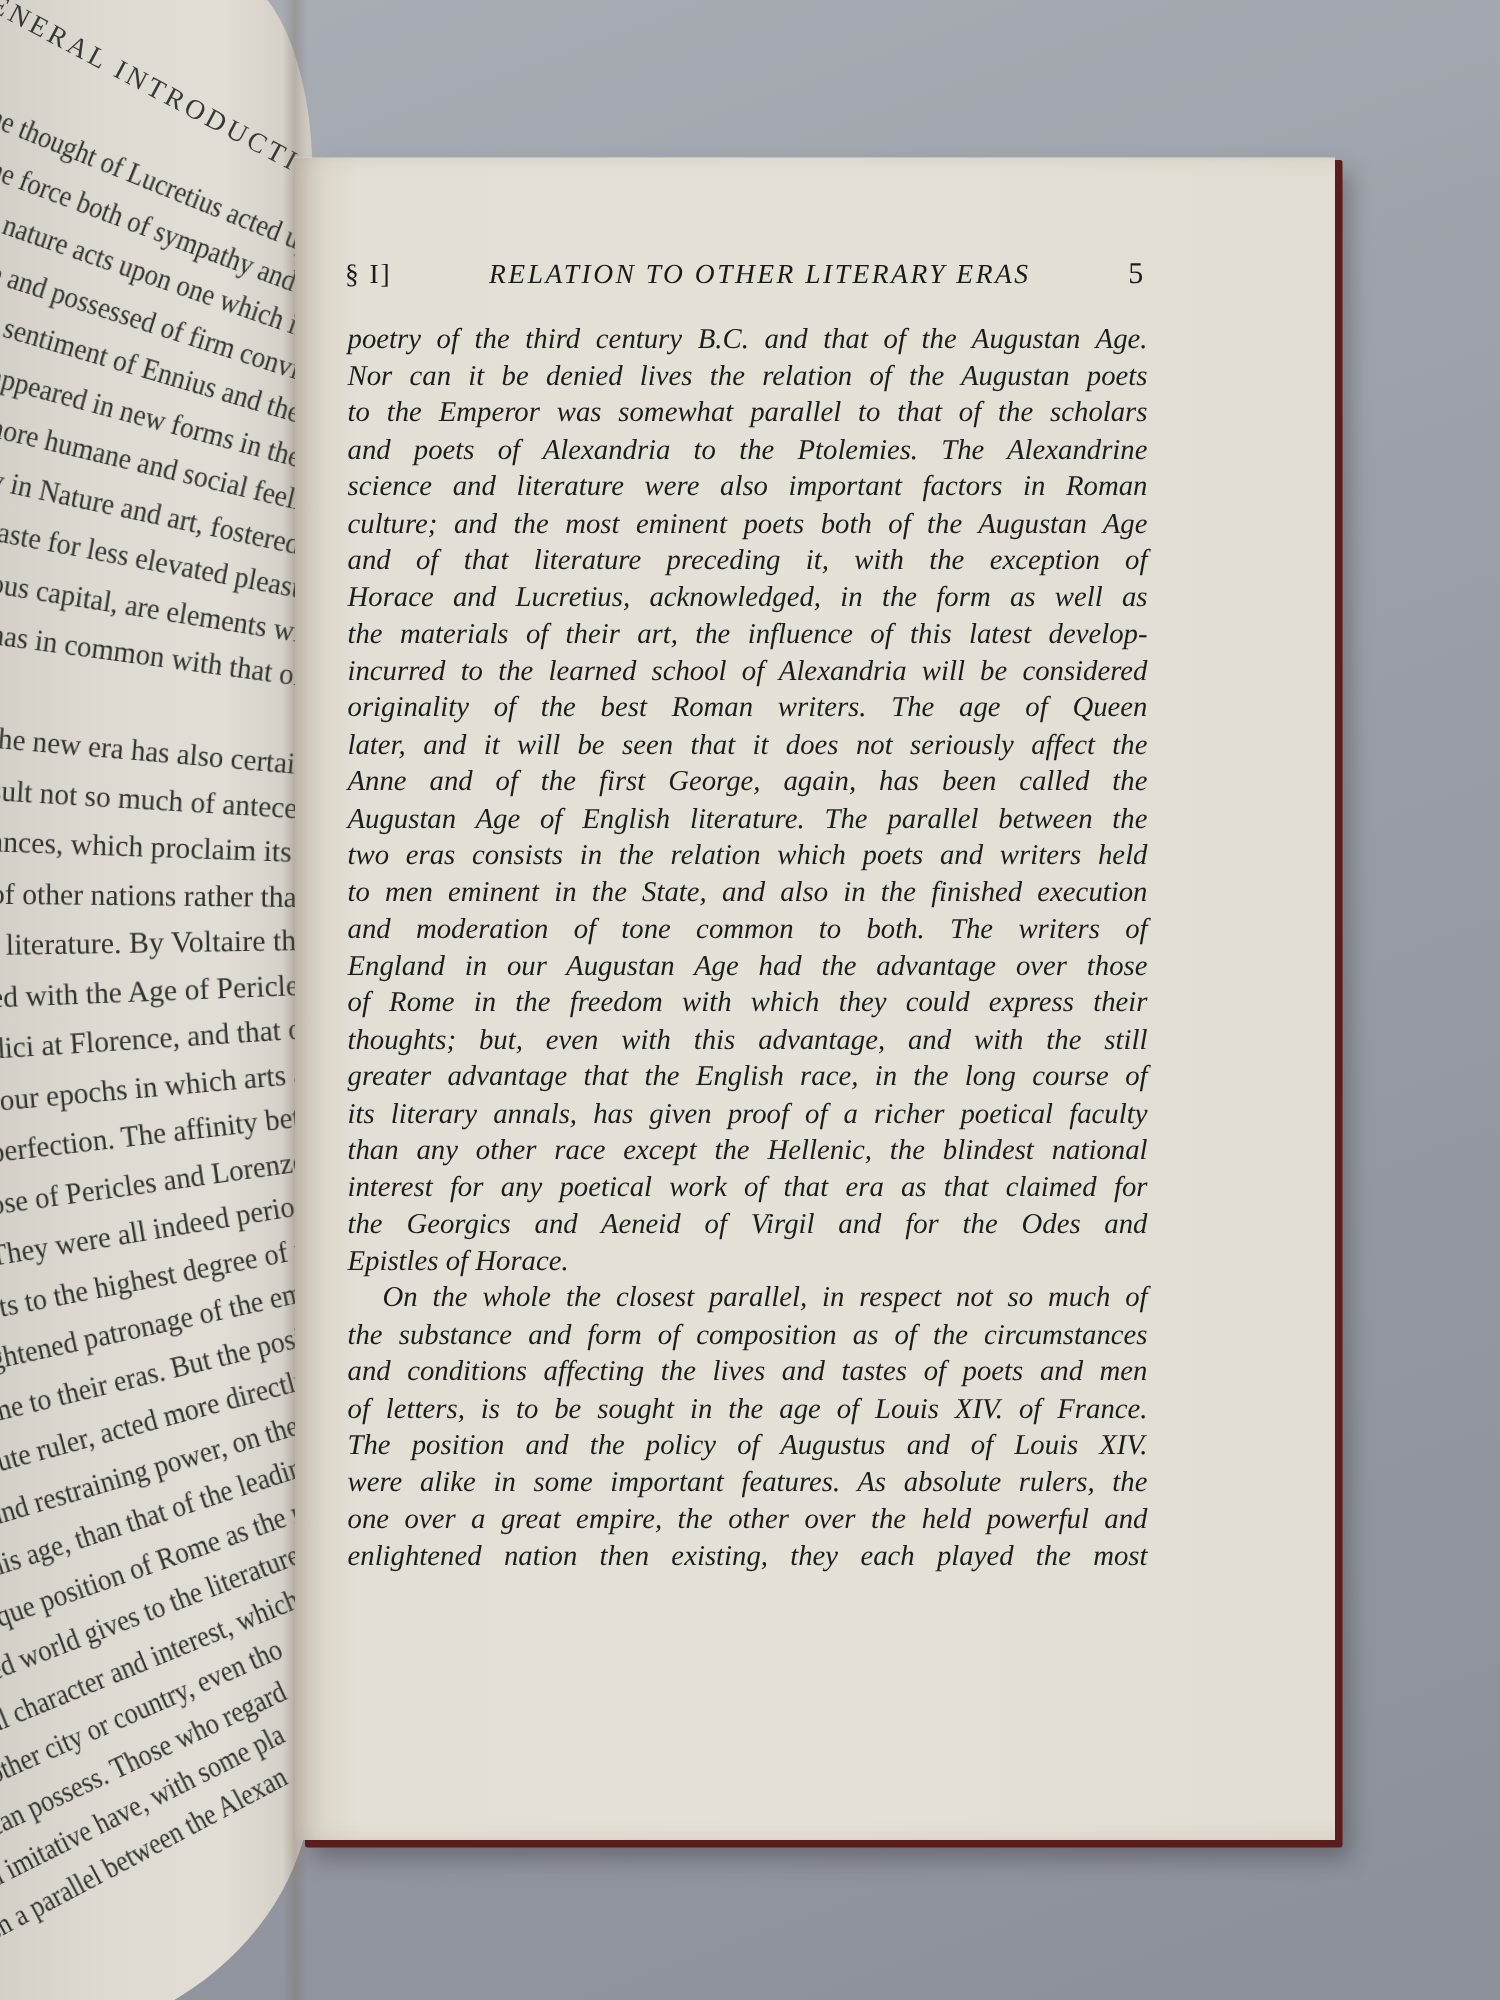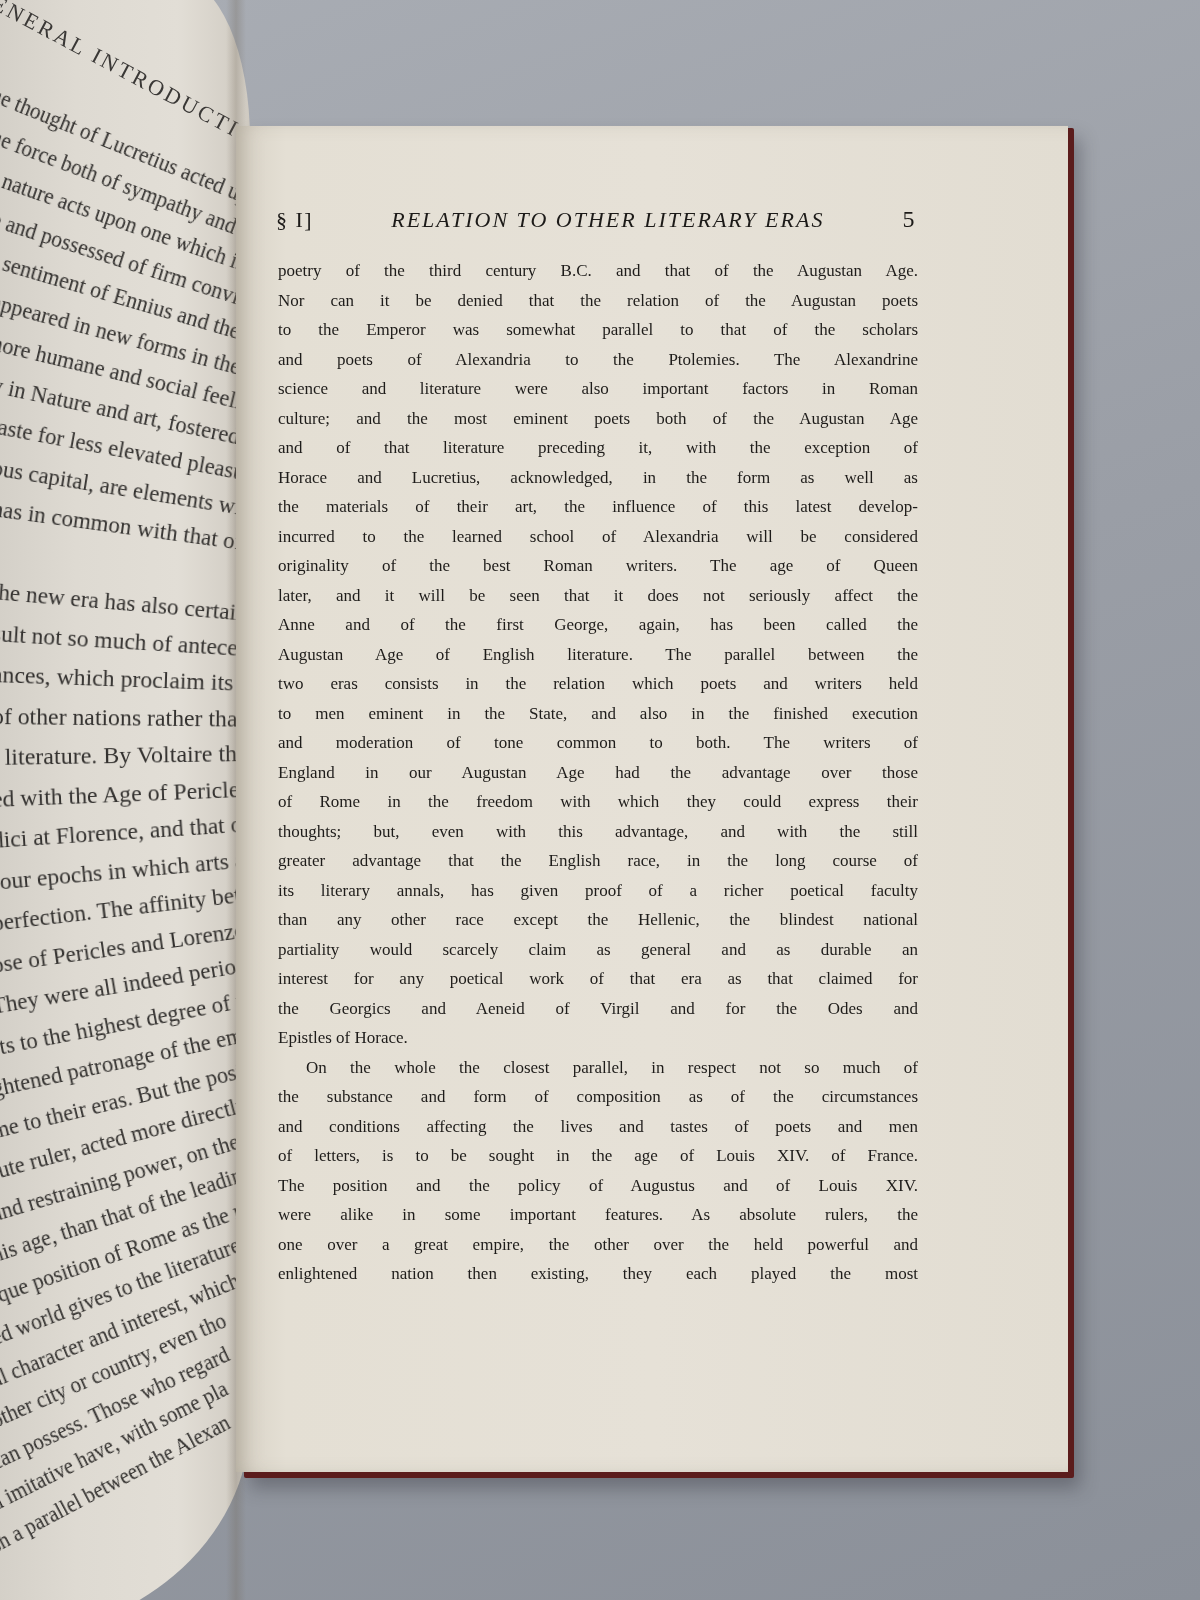--- a/index.html
+++ b/index.html
@@ -21,22 +21,23 @@
   }
   .running-head {
     position: absolute; left: 40px; top: 80px; width: 640px;
     display: flex; justify-content: space-between; align-items: baseline;
     color: #1c1a18; font-size: 22px; letter-spacing: 1.5px;
   }
   .running-head .title { font-style: italic; letter-spacing: 2px; text-align: center; }
   .running-head .num { font-size: 24px; }
   .body-text {
     position: absolute; left: 42px; top: 130px; width: 640px;
-    color: #1e1c1a; font-size: 17px; line-height: 29.5px;
+    color: #1e1c1a; font-size: 23px; line-height: 29.5px;
     text-align: justify;
+    font-style: italic;
   }
   .body-text .line { display: block; text-align: justify; text-align-last: justify; white-space: nowrap; }
   .body-text .line.last { text-align-last: left; }
   .body-text .line.indent { padding-left: 28px; }
   
   .left-page {
     position: absolute; left: -40px; top: -20px; width: 290px; height: 1660px;
     background: linear-gradient(90deg, #cfcbc3 0%, #dedad2 40%, #e2ded6 75%, #cfcac1 100%);
     border-top-right-radius: 70px 160px;
     border-bottom-right-radius: 260px 220px;
@@ -105,21 +106,21 @@
 
 <div class="page-shadow"></div>
 <div class="right-page">
   <div class="running-head">
     <span>§ I]</span>
     <span class="title">RELATION TO OTHER LITERARY ERAS</span>
     <span class="num">5</span>
   </div>
   <div class="body-text" id="body-text">
       <span class="line">poetry of the third century B.C. and that of the Augustan Age.</span>
-      <span class="line">Nor can it be denied that the relation of the Augustan poets</span>
+      <span class="line">Nor can it be denied lives the relation of the Augustan poets</span>
       <span class="line">to the Emperor was somewhat parallel to that of the scholars</span>
       <span class="line">and poets of Alexandria to the Ptolemies.  The Alexandrine</span>
       <span class="line">science and literature were also important factors in Roman</span>
       <span class="line">culture; and the most eminent poets both of the Augustan Age</span>
       <span class="line">and of that literature preceding it, with the exception of</span>
       <span class="line">Horace and Lucretius, acknowledged, in the form as well as</span>
       <span class="line">the materials of their art, the influence of this latest develop-</span>
       <span class="line">incurred to the learned school of Alexandria will be considered</span>
       <span class="line">originality of the best Roman writers.  The age of Queen</span>
       <span class="line">later, and it will be seen that it does not seriously affect the</span>
@@ -127,21 +128,20 @@
       <span class="line">Augustan Age of English literature.  The parallel between the</span>
       <span class="line">two eras consists in the relation which poets and writers held</span>
       <span class="line">to men eminent in the State, and also in the finished execution</span>
       <span class="line">and moderation of tone common to both.  The writers of</span>
       <span class="line">England in our Augustan Age had the advantage over those</span>
       <span class="line">of Rome in the freedom with which they could express their</span>
       <span class="line">thoughts; but, even with this advantage, and with the still</span>
       <span class="line">greater advantage that the English race, in the long course of</span>
       <span class="line">its literary annals, has given proof of a richer poetical faculty</span>
       <span class="line">than any other race except the Hellenic, the blindest national</span>
-      <span class="line">partiality would scarcely claim as general and as durable an</span>
       <span class="line">interest for any poetical work of that era as that claimed for</span>
       <span class="line">the Georgics and Aeneid of Virgil and for the Odes and</span>
       <span class="line last">Epistles of Horace.</span>
       <span class="line indent">On the whole the closest parallel, in respect not so much of</span>
       <span class="line">the substance and form of composition as of the circumstances</span>
       <span class="line">and conditions affecting the lives and tastes of poets and men</span>
       <span class="line">of letters, is to be sought in the age of Louis XIV. of France.</span>
       <span class="line">The position and the policy of Augustus and of Louis XIV.</span>
       <span class="line">were alike in some important features.  As absolute rulers, the</span>
       <span class="line">one over a great empire, the other over the held powerful and</span>

